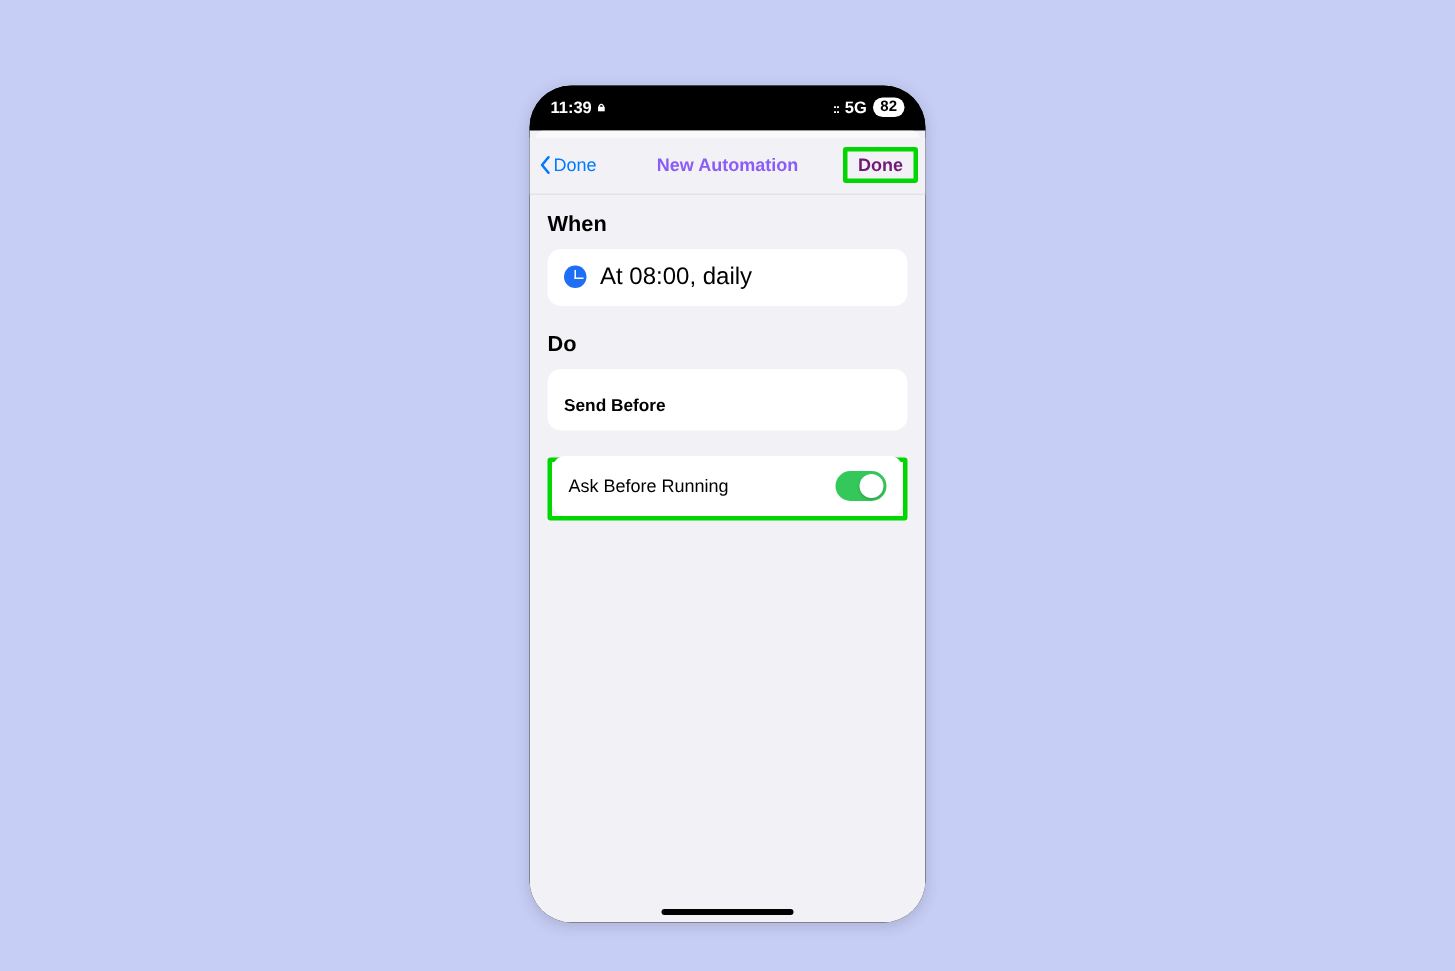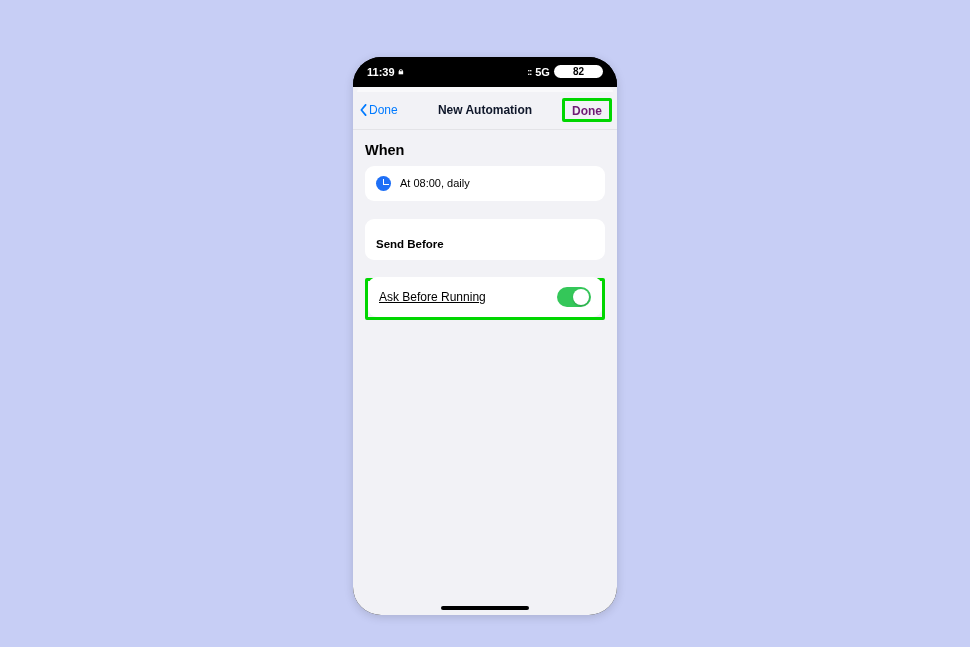--- a/index.html
+++ b/index.html
@@ -33,21 +33,21 @@
       padding: 0 14px;
       font-size: 11px;
       font-weight: 600;
     }
     .status-left { display: flex; align-items: center; gap: 4px; }
     .status-right { display: flex; align-items: center; gap: 4px; }
     .battery-pill {
       background: #fff;
       color: #000;
       border-radius: 7px;
-      padding: 1px 19px;
+      padding: 1px 5px;
       font-size: 10px;
       font-weight: 700;
     }
     .lock-icn { font-size: 9px; }
     .signal-dots { font-size: 9px; letter-spacing: -1px; }
     .screen {
       flex: 1;
       background: #f2f2f6;
       display: flex;
       flex-direction: column;
@@ -81,21 +81,21 @@
     .chevron-left {
       width: 7px; height: 12px;
       display: inline-block;
     }
     .nav-title {
       position: absolute;
       left: 50%;
       transform: translateX(-50%);
       font-size: 12px;
       font-weight: 600;
-      color: #0f172a;
+      color: #8b5cf6;
     }
     .nav-done {
       color: #701a75;
       font-size: 12px;
       font-weight: 600;
       padding: 4px 7px;
       cursor: pointer;
     }
     .highlight-done {
       border: 3px solid #00d600;
@@ -132,21 +132,21 @@
     }
     .clock-icon::after {
       content: '';
       position: absolute;
       width: 4.5px; height: 5px;
       border-left: 1.4px solid #fff;
       border-bottom: 1.4px solid #fff;
       top: 3px; left: 7px;
     }
     .row-text {
-      font-size: 11px;
+      font-size: 16px;
       color: #000;
       text-align: center;
     }
     .messages-icon {
       width: 17px; height: 17px;
       background: linear-gradient(#7be04e, #43c421);
       border-radius: 4px;
       position: relative;
       flex-shrink: 0;
     }
@@ -190,21 +190,20 @@
       width: 16px; height: 16px;
       background: #fff;
       border-radius: 50%;
       top: 2px; right: 2px;
       box-shadow: 0 1px 2px rgba(0,0,0,0.2);
     }
     .highlight-ask {
       border: 3px solid #00d600;
       border-radius: 2px;
       padding: 0;
-      text-decoration: underline;
     }
     .home-indicator {
       position: absolute;
       bottom: 5px;
       left: 50%;
       transform: translateX(-50%);
       width: 88px;
       height: 3.5px;
       background: #000;
       border-radius: 3px;
@@ -244,20 +243,21 @@
 
     <div class="content">
       <div class="section-header">When</div>
       <div class="card">
         <div class="row">
           <span class="clock-icon"></span>
           <span class="row-text">At 08:00, daily</span>
         </div>
       </div>
 
+      <div class="section-header">Do</div>
       <div class="card">
         <span class="messages-icon"></span>
         <div class="do-card-label">Send Before</div>
       </div>
 
       <div class="highlight-ask">
         <div class="ask-row">
           <span class="ask-text">Ask Before Running</span>
           <span class="toggle"></span>
         </div>

